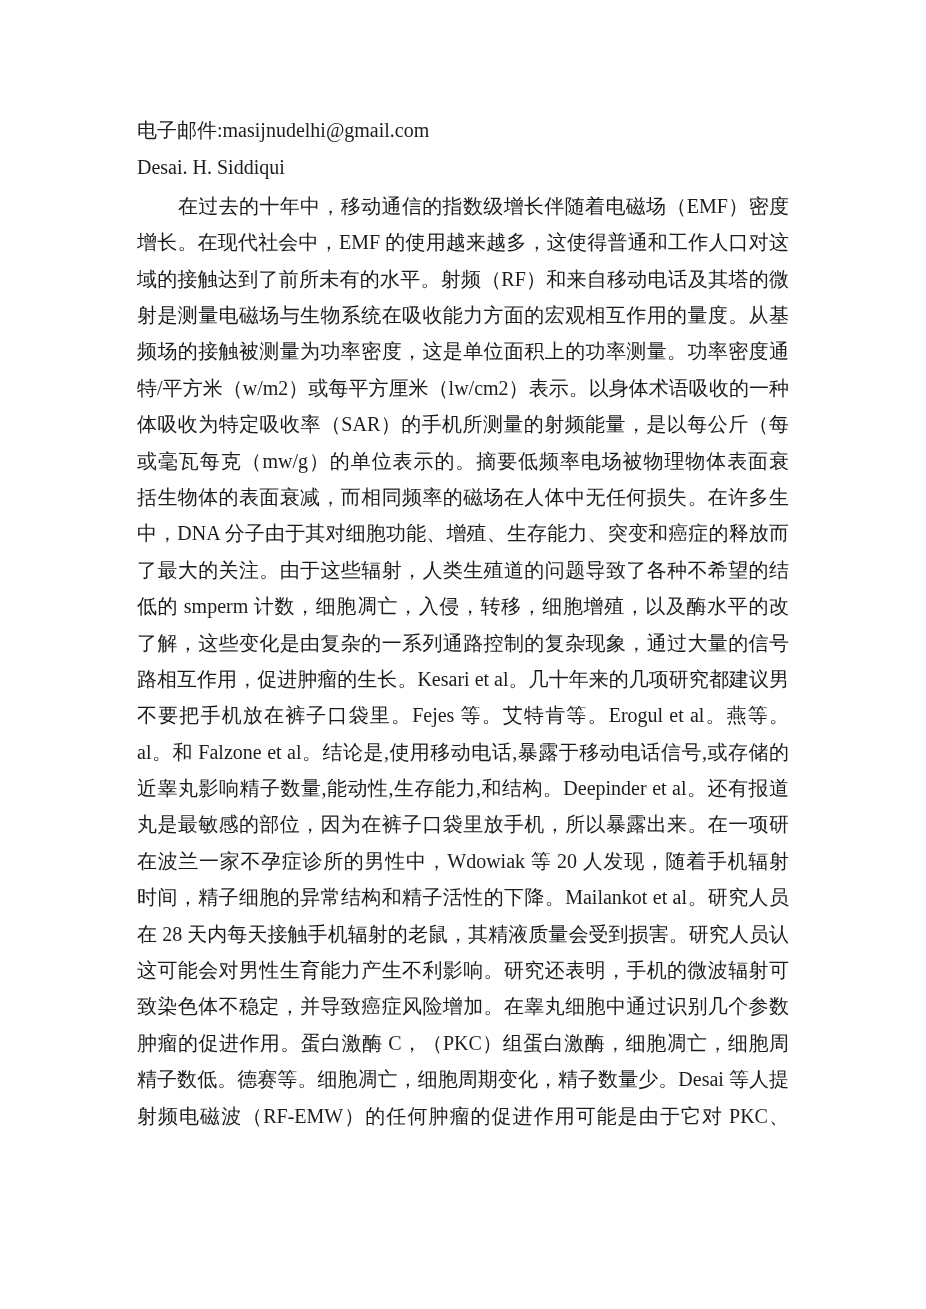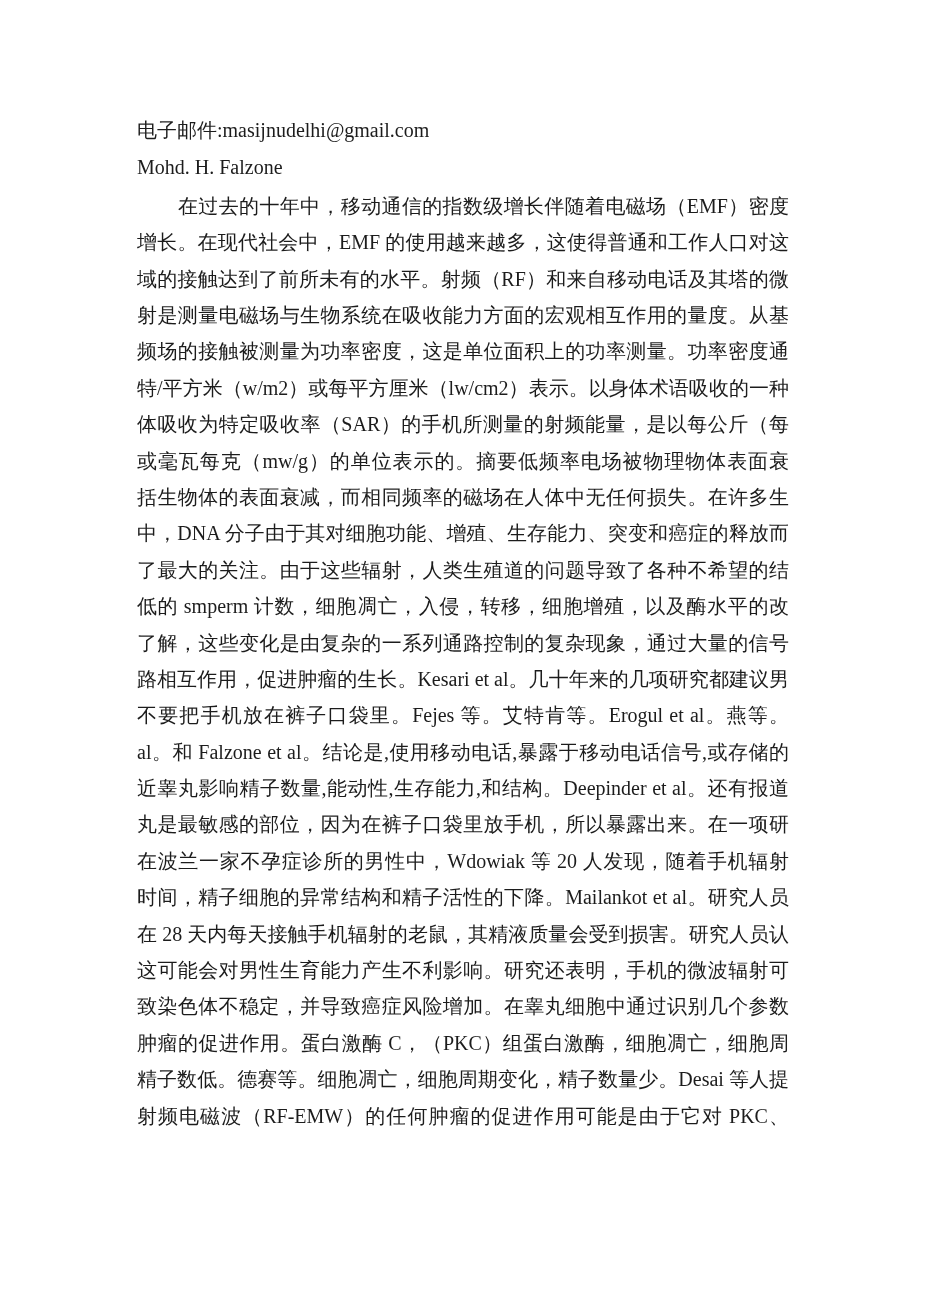--- a/index.html
+++ b/index.html
@@ -43,21 +43,21 @@
     text-indent: 41px;
   }
 </style>
 </head>
 <body>
 
 <div class="page">
   <div class="content">
 
     <div class="hline">电子邮件:masijnudelhi@gmail.com</div>
-    <div class="hline">Mohd. H. Falzone</div>
+    <div class="hline">Desai. H. Siddiqui</div>
 
     <div class="paragraph">
       <div class="pline indent">在过去的十年中，移动通信的指数级增长伴随着电磁场（EMF）密度的平行</div>
       <div class="pline">增长。在现代社会中，EMF 的使用越来越多，这使得普通和工作人口对这些领</div>
       <div class="pline">域的接触达到了前所未有的水平。射频（RF）和来自移动电话及其塔的微波辐</div>
       <div class="pline">射是测量电磁场与生物系统在吸收能力方面的宏观相互作用的量度。从基站对射</div>
       <div class="pline">频场的接触被测量为功率密度，这是单位面积上的功率测量。功率密度通常用瓦</div>
       <div class="pline">特/平方米（w/m2）或每平方厘米（lw/cm2）表示。以身体术语吸收的一种被身</div>
       <div class="pline">体吸收为特定吸收率（SAR）的手机所测量的射频能量，是以每公斤（每公斤）</div>
       <div class="pline">或毫瓦每克（mw/g）的单位表示的。摘要低频率电场被物理物体表面衰减，包</div>

